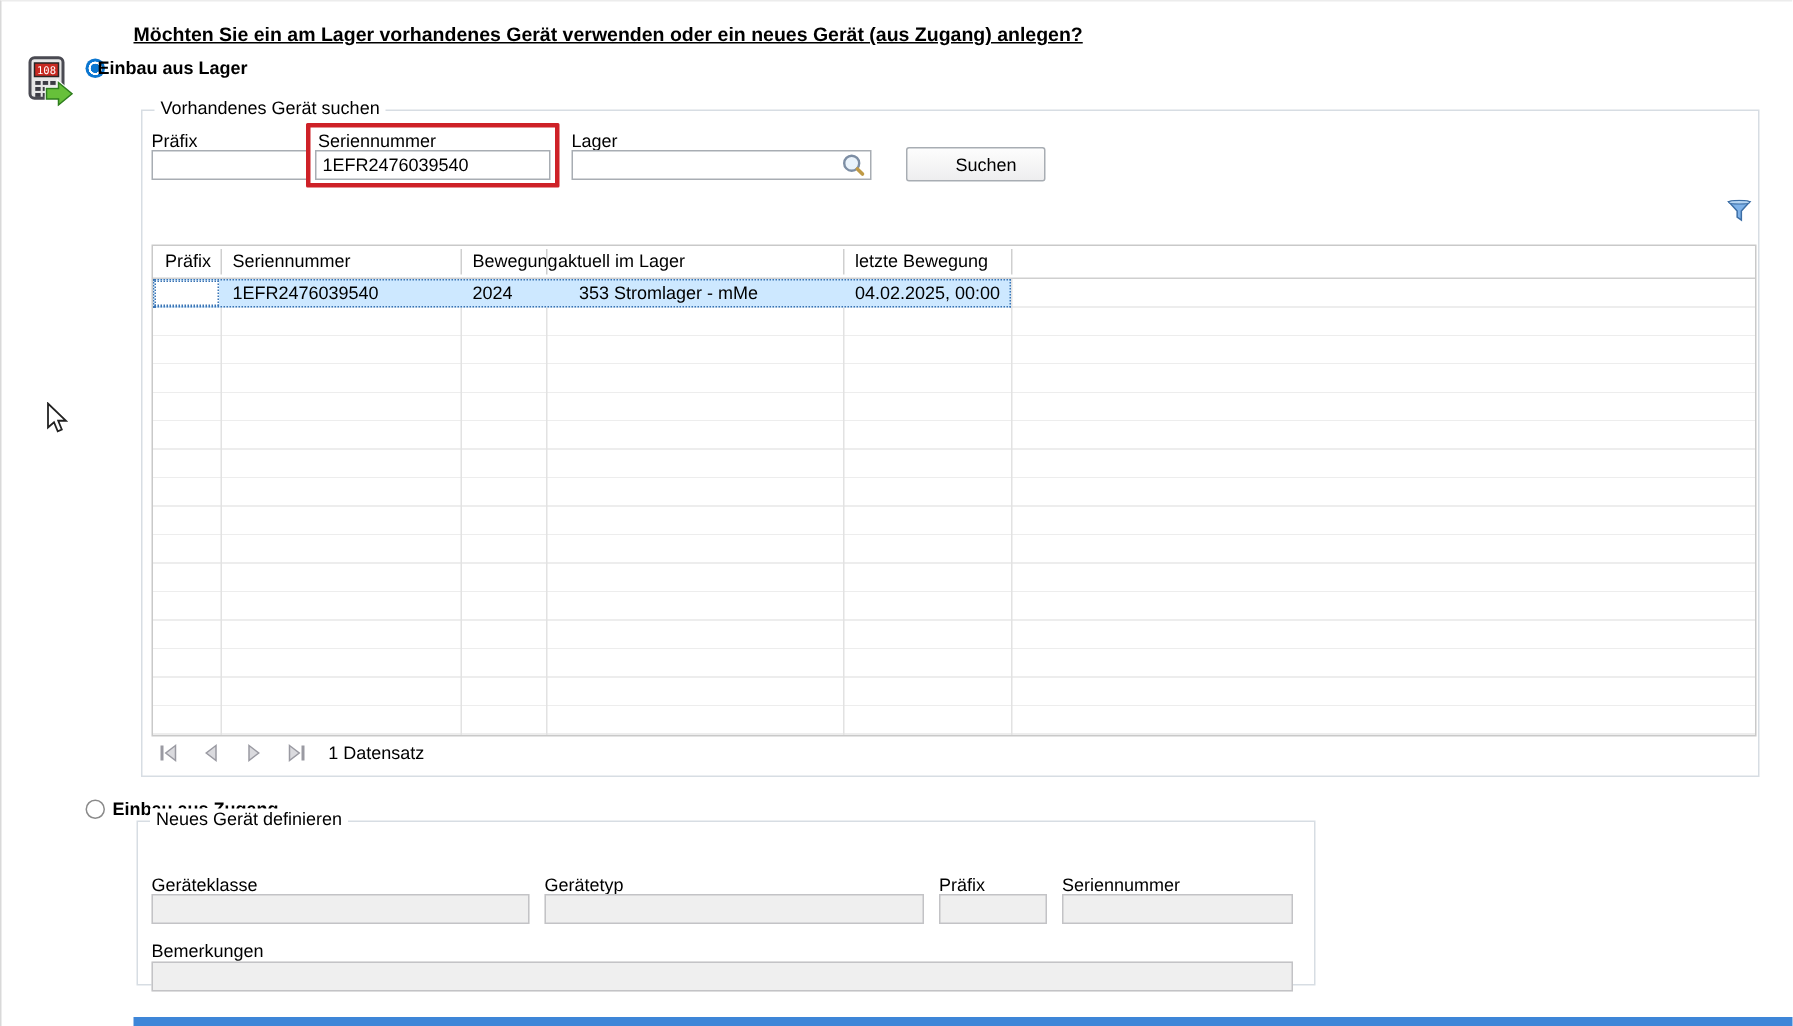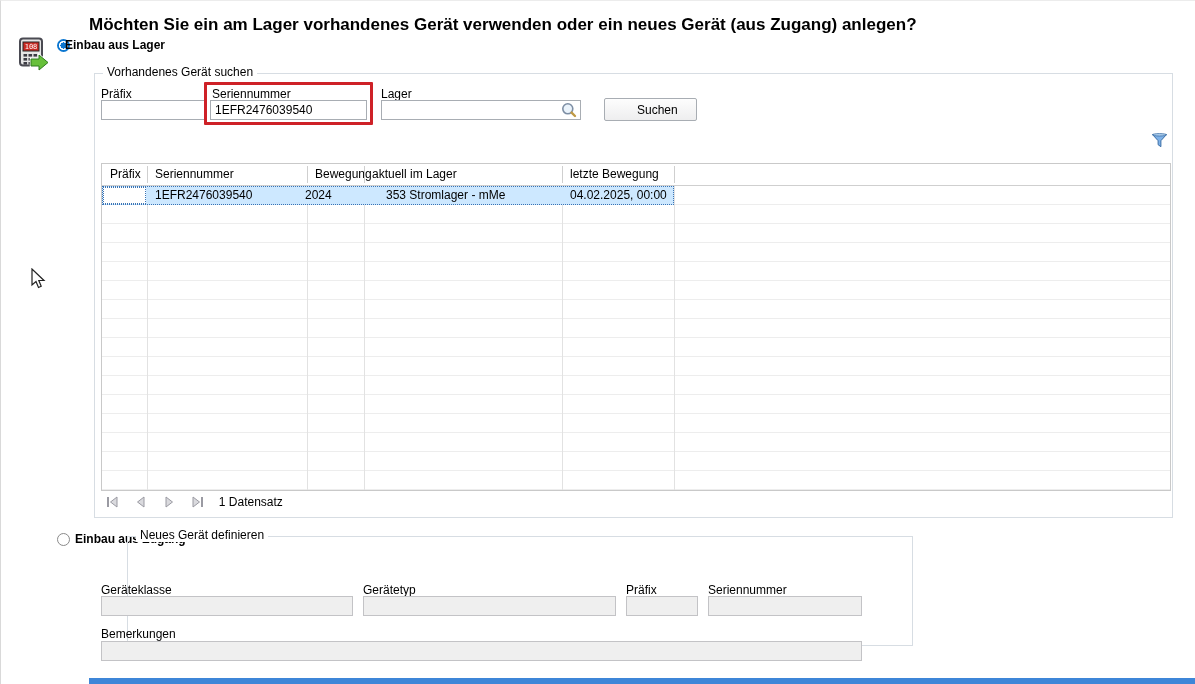--- a/index.html
+++ b/index.html
@@ -37,21 +37,21 @@
   .pager-btn { display:inline-block; width:15px; height:14px; margin-right:9px; }
   #redbox { border:3px solid #ce2127; border-radius:1px; }
   #bottom-strip { background:#3e86d8; }
   input::placeholder { color:#8a8a8a; opacity:1; }
 </style>
 </head>
 <body>
 
 <div id="stage">
 
-  <div class="abs lbl bold" style="left:88px; top:14px; font-size:17px;">Möchten Sie ein am Lager vorhandenes Gerät verwenden oder ein neues Gerät (aus Zugang) anlegen?</div>
+  <div class="abs lbl bold" style="left:88px; top:14px; font-size:13px;text-decoration:underline;">Möchten Sie ein am Lager vorhandenes Gerät verwenden oder ein neues Gerät (aus Zugang) anlegen?</div>
 
   <svg class="abs" style="left:17px; top:36px;" width="34" height="34" viewBox="0 0 34 34">
     <rect x="2" y="1.5" width="22" height="27" rx="3" fill="#e6e6e6" stroke="#4a4a52" stroke-width="2"></rect>
     <rect x="5" y="5" width="16" height="9" fill="#c82a22" stroke="#262626" stroke-width="1"></rect>
     <text x="13" y="12" font-size="7" fill="#fff" text-anchor="middle" font-family="DejaVu Sans Mono, monospace">108</text>
     <g fill="#3c3c44">
       <rect x="5.5" y="17" width="3.6" height="2.6"></rect>
         <rect x="10.5" y="17" width="3.6" height="2.6"></rect>
         <rect x="15.5" y="17" width="3.6" height="2.6"></rect>
       <rect x="5.5" y="21" width="3.6" height="2.6"></rect>
@@ -107,21 +107,21 @@
     </div>
     <div id="grid-body">
       <div class="vsep-b" style="left:45px;"></div>
       <div class="vsep-b" style="left:205px;"></div>
       <div class="vsep-b" style="left:262px;"></div>
       <div class="vsep-b" style="left:460px;"></div>
       <div class="vsep-b" style="left:572px;"></div>
       <div id="sel-row">
         <div id="focus-cell"></div>
         <div class="rcell" style="left:53px;">1EFR2476039540</div>
-        <div class="rcell" style="left:203px;">2024</div>
+        <div class="rcell" style="left:213px;">2024</div>
         <div class="rcell" style="left:284px;">353 Stromlager - mMe</div>
         <div class="rcell" style="left:468px;">04.02.2025, 00:00</div>
       </div>
     </div>
   </div>
 
   <div class="abs" style="left:104px; top:494px;">
     <svg class="pager-btn" viewBox="0 0 15 14">
       <path d="M3 2 v10" stroke="#9a9aa2" stroke-width="2"></path>
       <path d="M12 2 L5.5 7 L12 12 Z" fill="#dadade" stroke="#9a9aa2" stroke-width="1"></path>
@@ -135,21 +135,21 @@
     <svg class="pager-btn" viewBox="0 0 15 14">
       <path d="M3 2 L9.5 7 L3 12 Z" fill="#dadade" stroke="#9a9aa2" stroke-width="1"></path>
       <path d="M12 2 v10" stroke="#9a9aa2" stroke-width="2"></path>
     </svg>
     <span class="lbl" style="position:relative; top:-3px;">1 Datensatz</span>
   </div>
 
   <div class="abs radio off" style="left:56px; top:532px;"></div>
   <div class="abs lbl bold" style="left:74px; top:531px;">Einbau aus Zugang</div>
 
-  <div class="abs groupbox" style="left:90px; top:535px; width:786px; height:110px;margin-left:36px;">
+  <div class="abs groupbox" style="left:90px; top:546px; width:786px; height:110px;">
     <span class="legend">Neues Gerät definieren</span>
   </div>
   <div class="abs lbl" style="left:100px; top:582px;">Geräteklasse</div>
   <input class="abs tb" style="left: 100px; top: 595px; width: 252px;" type="text" disabled="">
   <div class="abs lbl" style="left:362px; top:582px;">Gerätetyp</div>
   <input class="abs tb" style="left: 362px; top: 595px; width: 253px;" type="text" disabled="">
   <div class="abs lbl" style="left:625px; top:582px;">Präfix</div>
   <input class="abs tb" style="left: 625px; top: 595px; width: 72px;" type="text" disabled="">
   <div class="abs lbl" style="left:707px; top:582px;">Seriennummer</div>
   <input class="abs tb" style="left: 707px; top: 595px; width: 154px;" type="text" disabled="">

